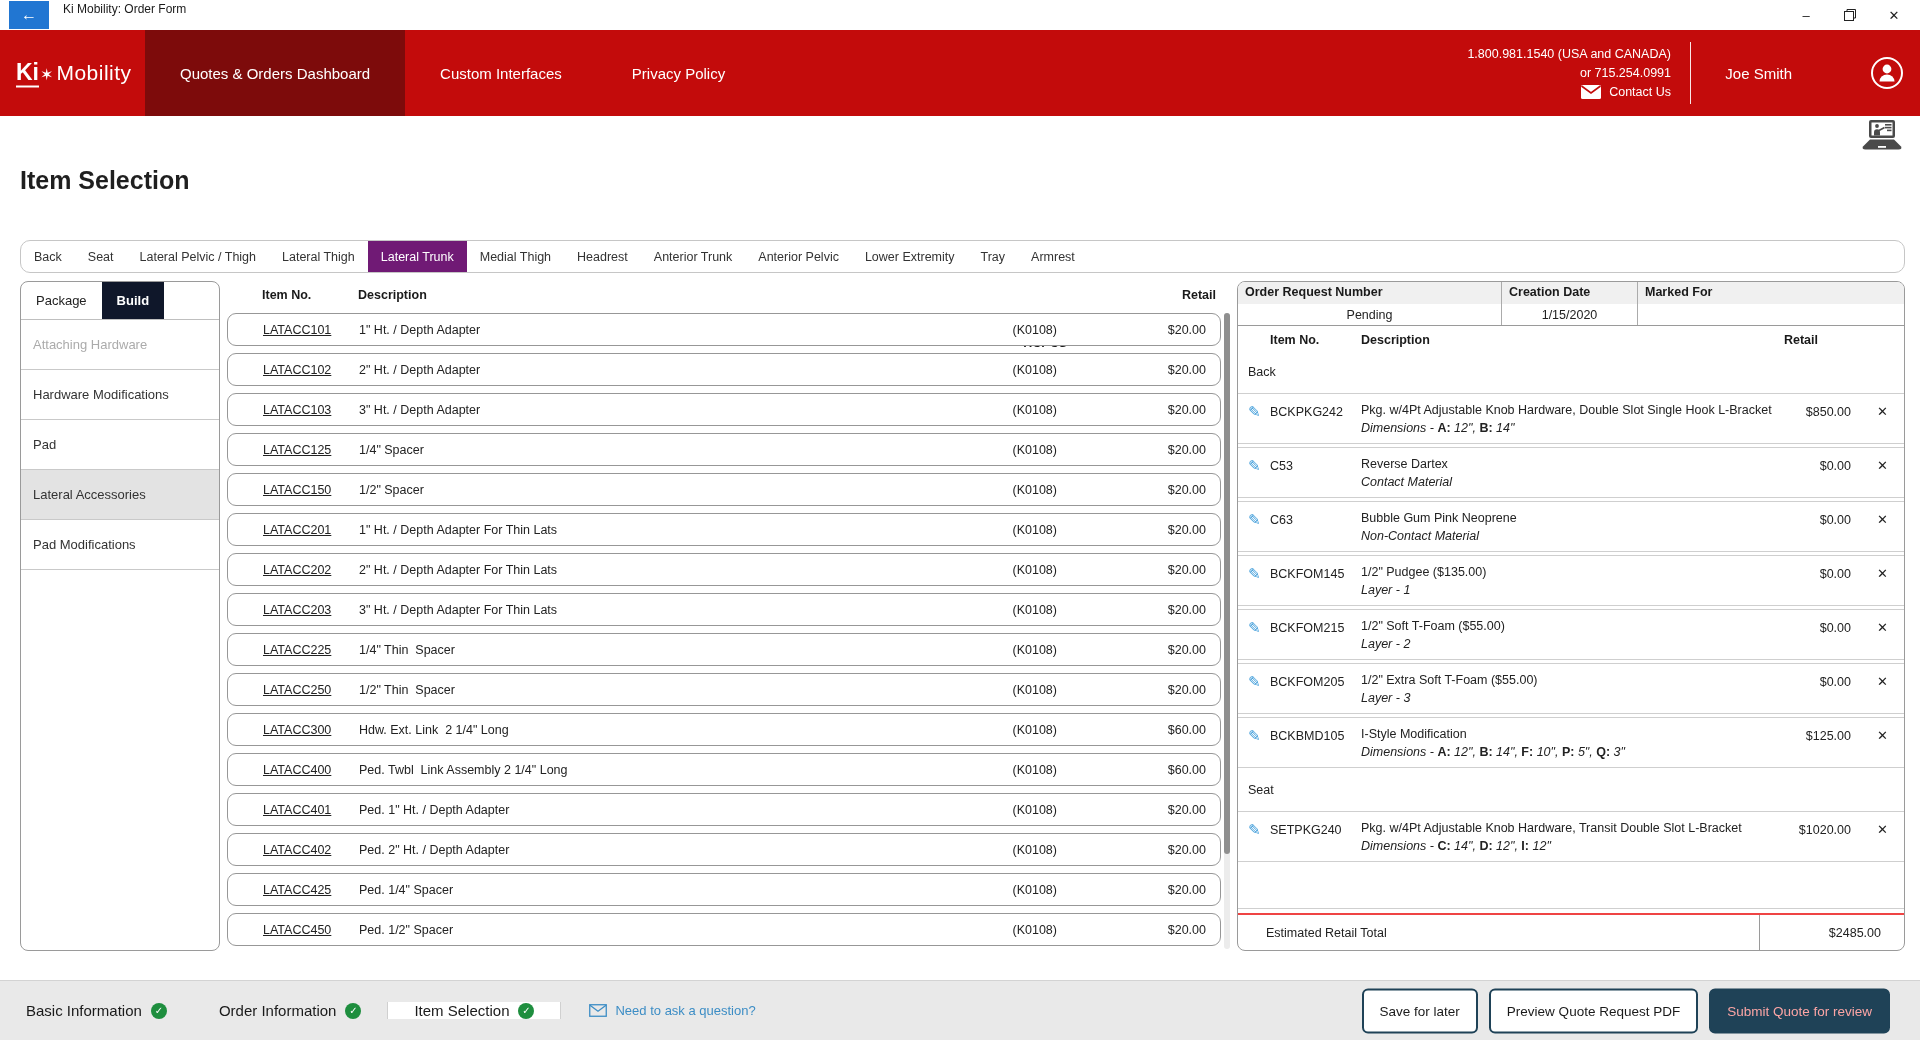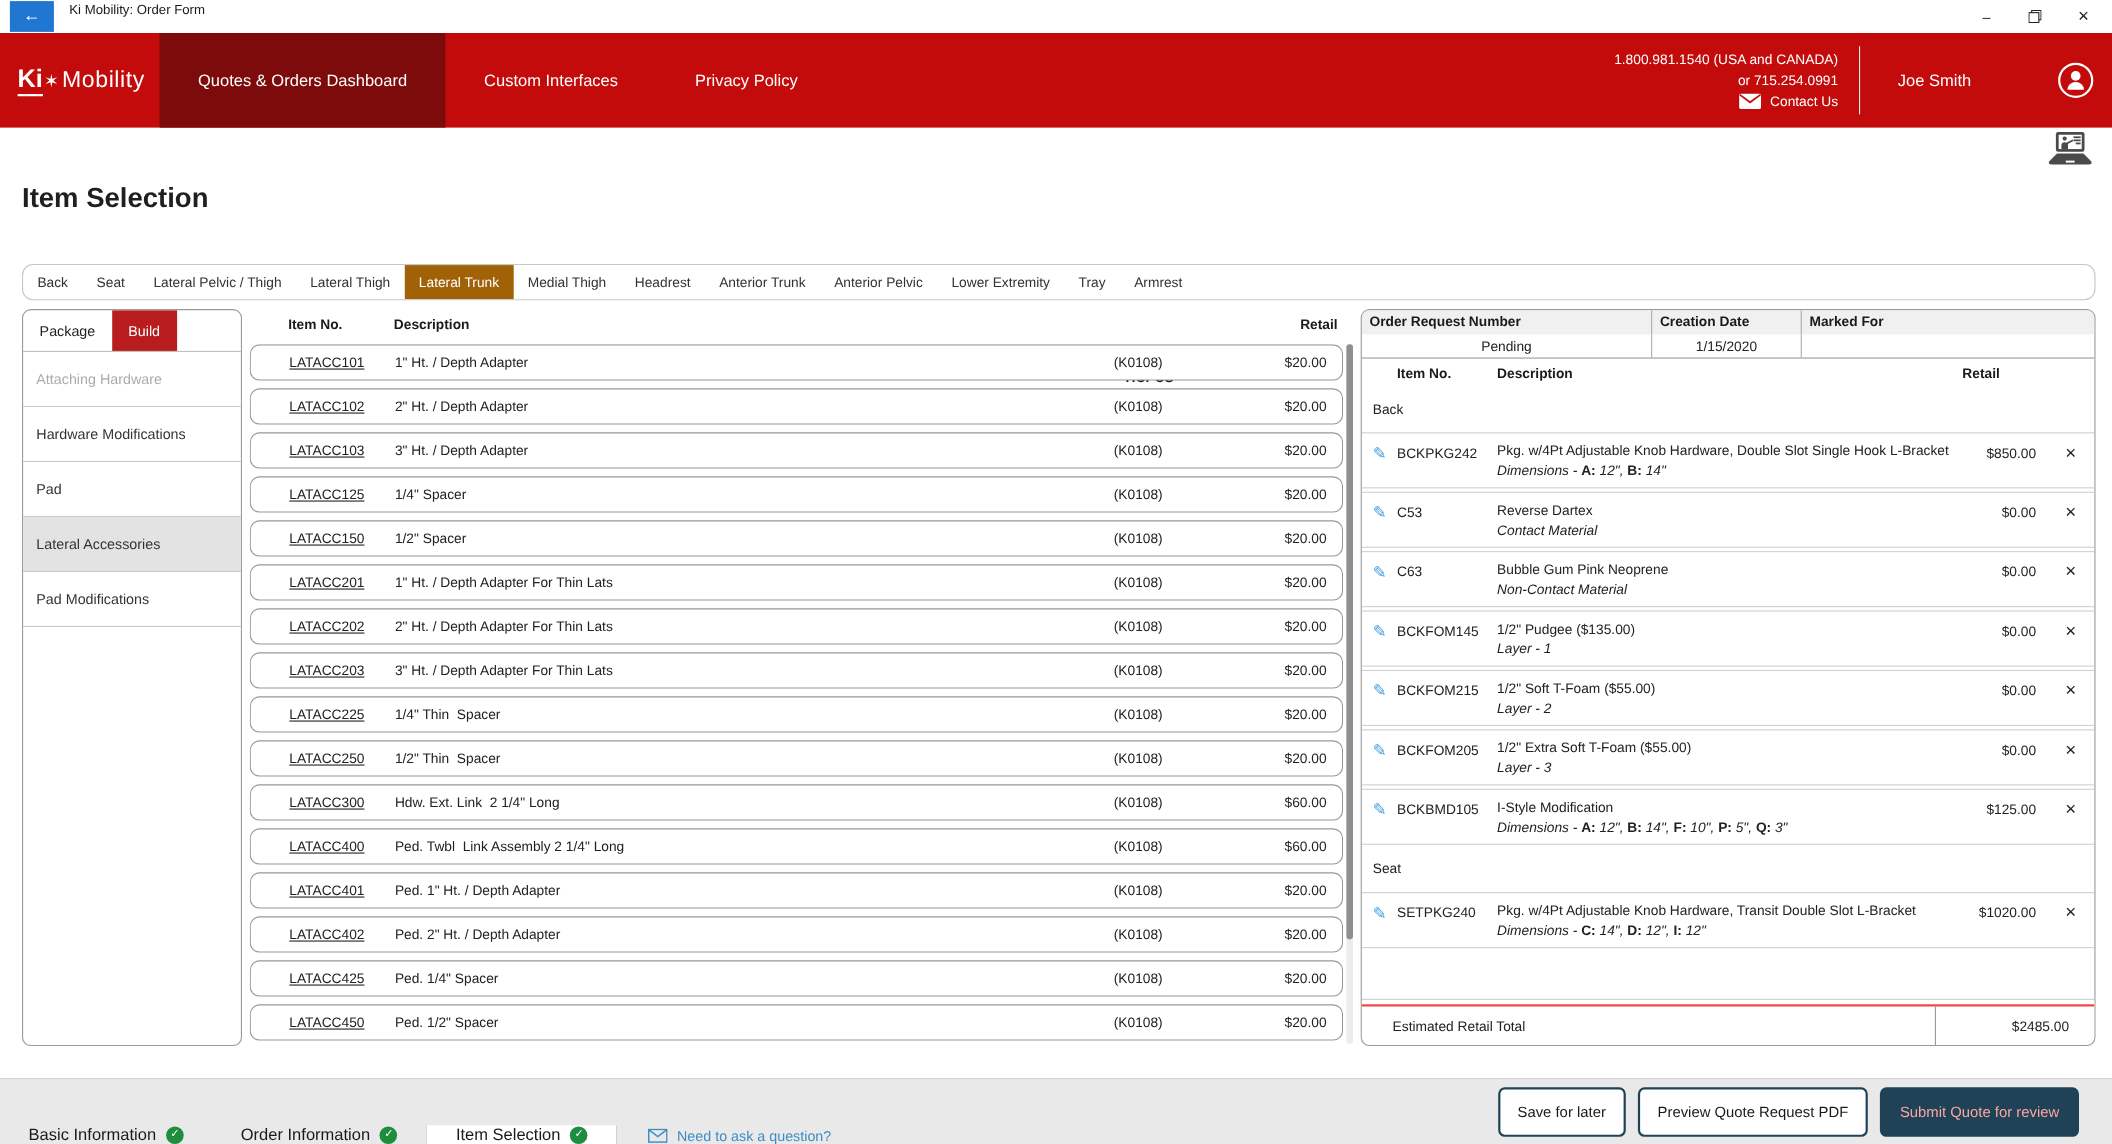--- a/index.html
+++ b/index.html
@@ -33,28 +33,28 @@
   .user-name { position:absolute; right:128px; top:0; height:100%; display:flex; align-items:center; font-size:15px; }
   .account-btn { position:absolute; right:16px; top:50%; transform:translateY(-50%); width:34px; height:34px; cursor:pointer; }
 
   
   .presentation-btn { position:absolute; right:16px; top:120px; cursor:pointer; }
   .page-title { position:absolute; left:20px; top:166px; font-size:25px; font-weight:bold; color:#1f1f1f; }
 
   .cat-tabs { position:absolute; left:20px; right:15px; top:240px; height:33px; border:1px solid #C6C6C6;
               border-radius:10px; display:flex; align-items:stretch; overflow:hidden; background:#fff; }
   .cat-tab { display:flex; align-items:center; padding:0 13px; font-size:12.5px; color:#333; cursor:pointer; white-space:nowrap; }
-  .cat-tab.selected { background:#a16207; color:#fff; }
+  .cat-tab.selected { background:#701a75; color:#fff; }
 
   
   .sidebar { position:absolute; left:20px; top:281px; width:200px; height:670px; border:1px solid #9A9A9A;
              border-radius:8px; background:#fff; overflow:hidden; }
   .sb-tabs { display:flex; height:38px; border-bottom:1px solid #BFBFBF; }
   .sb-tab { display:flex; align-items:center; justify-content:center; padding:0 15px; font-size:13px; color:#222; cursor:pointer; }
-  .sb-tab.selected { background:#b91c1c; color:#fff; }
+  .sb-tab.selected { background:#0f172a; color:#fff;font-weight:bold; }
   .sb-item { height:50px; display:flex; align-items:center; padding:0 12px; font-size:13px; color:#333;
              border-bottom:1px solid #C9C9C9; cursor:pointer; }
   .sb-item.disabled { color:#ABABAB; }
   .sb-item.selected { background:#E3E3E3; }
 
   
   .catalog { position:absolute; left:227px; top:281px; width:1003px; height:670px; }
   .cat-header { position:relative; height:30px; font-weight:bold; font-size:12.5px; color:#1a1a1a; }
   .cat-header span { position:absolute; top:7px; }
   .h-num { left:35px; } .h-desc { left:131px; } .h-hcpcs { right:163px;margin-top:48px; } .h-retail { right:14px; }
@@ -90,21 +90,21 @@
   .rp-price { position:absolute; right:53px; top:11px; font-size:12.5px; color:#222; }
   .rp-x { position:absolute; right:16px; top:10px; font-size:13px; font-weight:bold; color:#222; cursor:pointer; }
   .op-total { margin-top:auto; border-top:2px solid #ef4444; height:37px; position:relative; display:flex;
               align-items:center; font-size:12.5px; color:#222; box-shadow:0 -4px 0 0 #fff, 0 -5px 0 0 #CFCFCF; }
   .ot-label { margin-left:28px; }
   .ot-divider { position:absolute; right:144px; top:0; bottom:0; width:1px; background:#9A9A9A; }
   .ot-value { position:absolute; right:23px; }
 
   
   .footer { position:absolute; left:0; right:0; top:980px; height:60px; background:#E9E9E9; border-top:1px solid #D3D3D3; }
-  .steps { position:absolute; left:0; top:0; height:100%; display:flex; align-items:flex-end; }
+  .steps { position:absolute; left:0; top:0; height:100%; display:flex; align-items:center; }
   .step { display:flex; align-items:center; gap:9px; padding:0 26px; font-size:15px; color:#1a1a1a; cursor:pointer; }
   .step.active { background:#fff; border-left:1px solid #D0D0D0; border-right:1px solid #D0D0D0; }
   .check-icon { width:16px; height:16px; border-radius:50%; background:#1E8E3E; color:#fff; font-size:10px;
                 display:flex; align-items:center; justify-content:center; font-weight:bold; }
   .question-link { display:flex; align-items:center; gap:8px; color:#3C8DC5; font-size:13px; margin-left:28px; cursor:pointer; }
   .actions { position:absolute; right:30px; top:50%; transform:translateY(-50%); display:flex; gap:11px; }
   .btn { height:45px; display:flex; align-items:center; padding:0 16px; font-size:13.5px; border:2px solid #1F4257;
          border-radius:6px; background:#fff; color:#1a1a1a; cursor:pointer; white-space:nowrap; }
   .btn.primary { background:#1F4257; border-color:#1F4257; color:#fca5a5; }
 </style>

